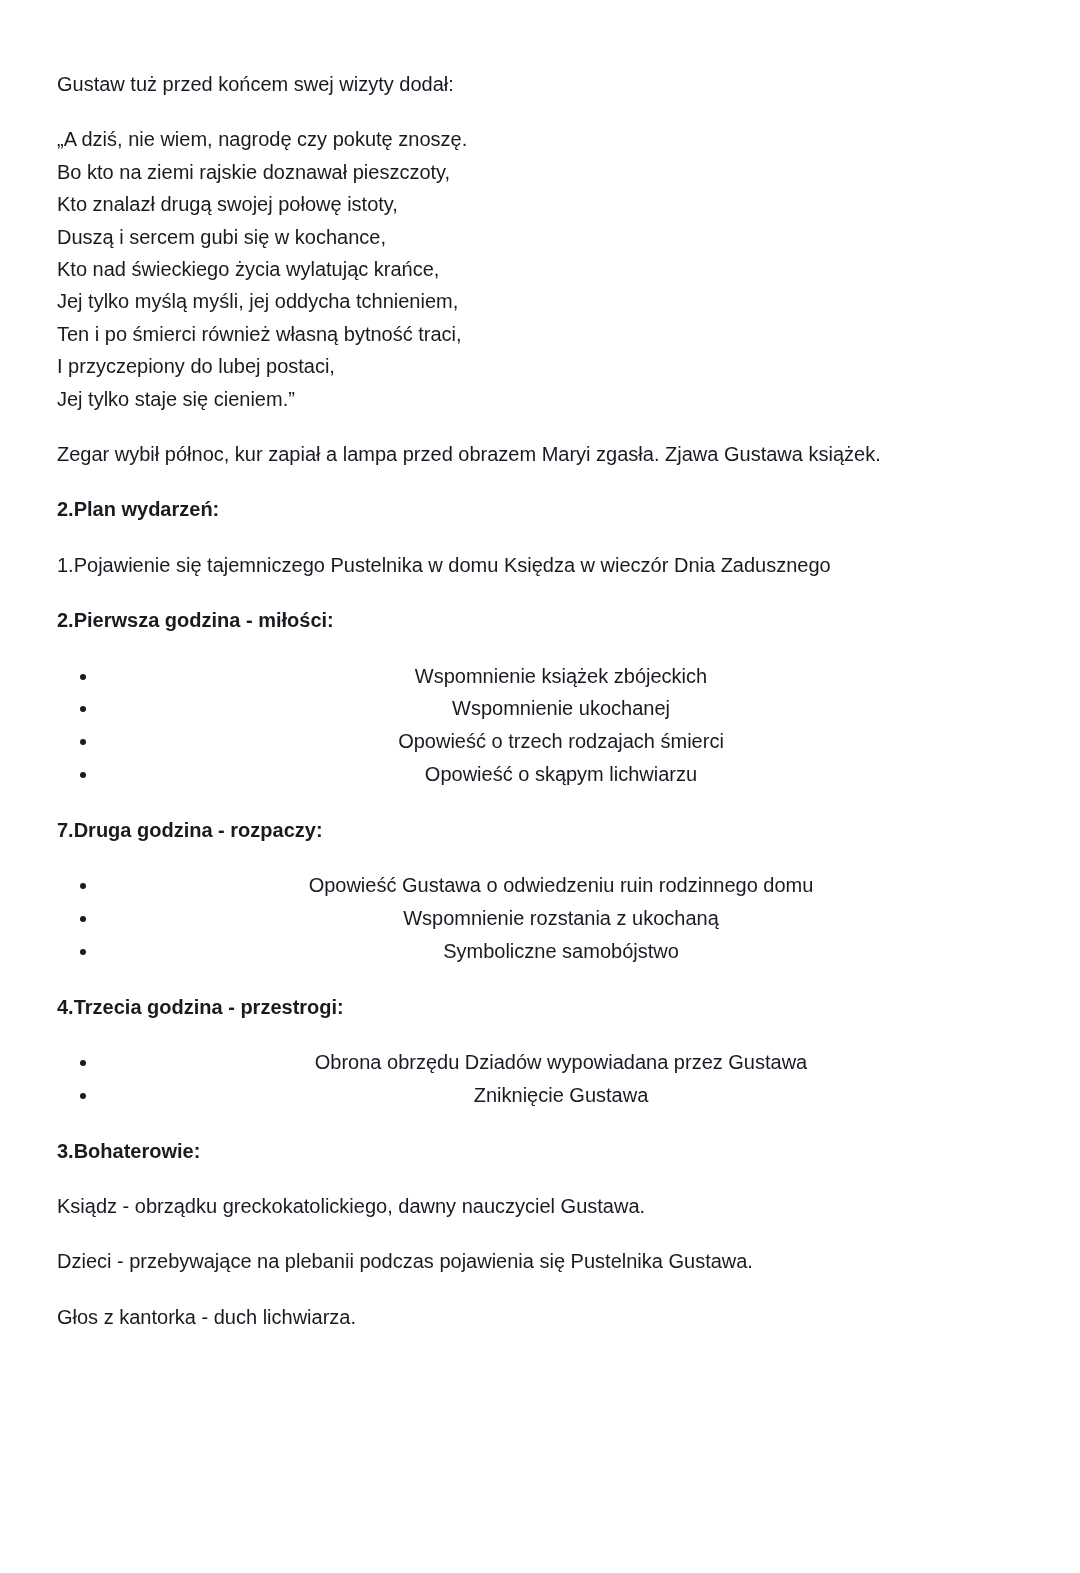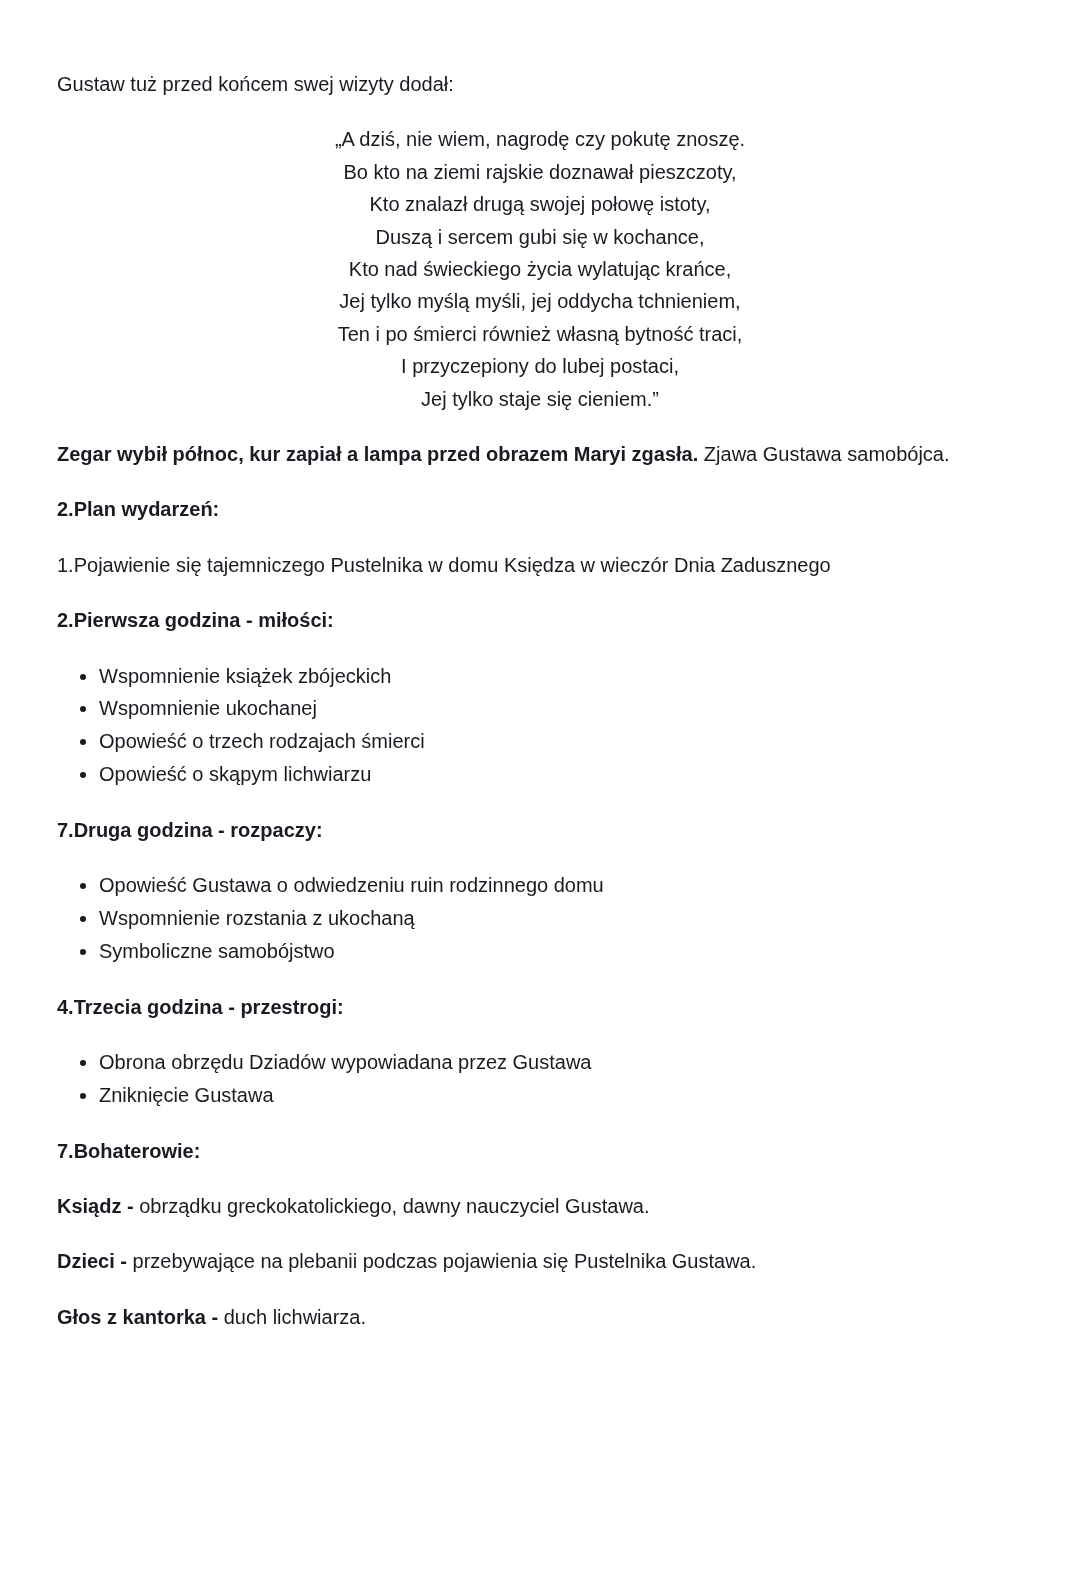--- a/index.html
+++ b/index.html
@@ -18,31 +18,31 @@
     font-family: "Liberation Sans", "DejaVu Sans", sans-serif;
     font-size: 20px;
     line-height: 32.4px;
     overflow: hidden;
   }
   .para {
     margin: 0 0 23px 0;
   }
   .poem .poem-line {
     display: block;
-    text-align: center;
   }
   .heading {
     margin: 0 0 23px 0;
     font-weight: 700;
   }
-  strong { font-weight: 700; margin-top: 21px; }
+  strong { font-weight: 400; margin-top: 21px; }
   ul.bullet-list {
     margin: 0 0 23px 0;
     padding: 0 0 0 42px;
     list-style: disc outside;
+    text-align: center;
   }
   ul.bullet-list li {
     line-height: 32.8px;
   }
 </style>
 </head>
 <body>
 
 <div class="page">
 
@@ -53,21 +53,21 @@
     <span class="poem-line">Bo kto na ziemi rajskie doznawał pieszczoty,</span>
     <span class="poem-line">Kto znalazł drugą swojej połowę istoty,</span>
     <span class="poem-line">Duszą i sercem gubi się w kochance,</span>
     <span class="poem-line">Kto nad świeckiego życia wylatując krańce,</span>
     <span class="poem-line">Jej tylko myślą myśli, jej oddycha tchnieniem,</span>
     <span class="poem-line">Ten i po śmierci również własną bytność traci,</span>
     <span class="poem-line">I przyczepiony do lubej postaci,</span>
     <span class="poem-line">Jej tylko staje się cieniem.”</span>
   </p>
 
-  <p class="para"><strong>Zegar wybił północ, kur zapiał a lampa przed obrazem Maryi zgasła.</strong><span> Zjawa Gustawa samobójca.</span></p>
+  <p class="para"><strong>Zegar wybił północ, kur zapiał a lampa przed obrazem Maryi zgasła.</strong><span> Zjawa Gustawa książek.</span></p>
 
   <p class="heading">2.Plan wydarzeń:</p>
 
   <p class="para">1.Pojawienie się tajemniczego Pustelnika w domu Księdza w wieczór Dnia Zadusznego</p>
 
   <p class="heading">2.Pierwsza godzina - miłości:</p>
   <ul class="bullet-list">
     <li>Wspomnienie książek zbójeckich</li>
     <li>Wspomnienie ukochanej</li>
     <li>Opowieść o trzech rodzajach śmierci</li>
@@ -80,21 +80,21 @@
     <li>Wspomnienie rozstania z ukochaną</li>
     <li>Symboliczne samobójstwo</li>
   </ul>
 
   <p class="heading">4.Trzecia godzina - przestrogi:</p>
   <ul class="bullet-list">
     <li>Obrona obrzędu Dziadów wypowiadana przez Gustawa</li>
     <li>Zniknięcie Gustawa</li>
   </ul>
 
-  <p class="heading">7.Bohaterowie:</p>
+  <p class="heading">3.Bohaterowie:</p>
 
   <p class="para"><strong>Ksiądz -</strong><span> obrządku greckokatolickiego, dawny nauczyciel Gustawa.</span></p>
 
   <p class="para"><strong>Dzieci -</strong><span> przebywające na plebanii podczas pojawienia się Pustelnika Gustawa.</span></p>
 
 
   <p class="para"><strong>Głos z kantorka -</strong><span> duch lichwiarza.</span></p>
 
 </div>
 

